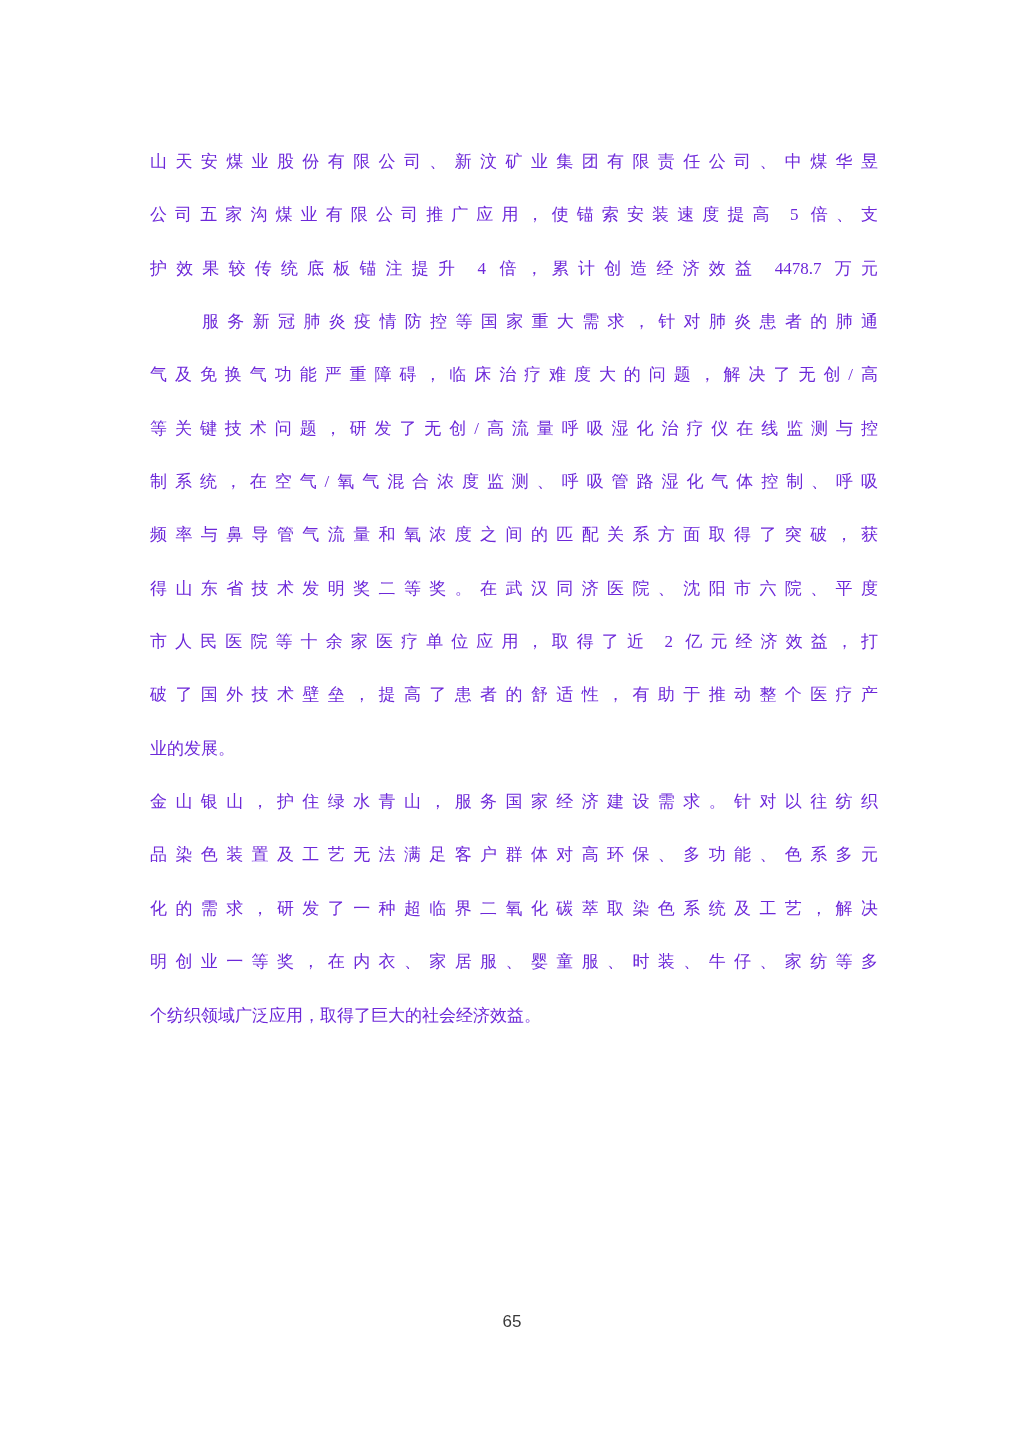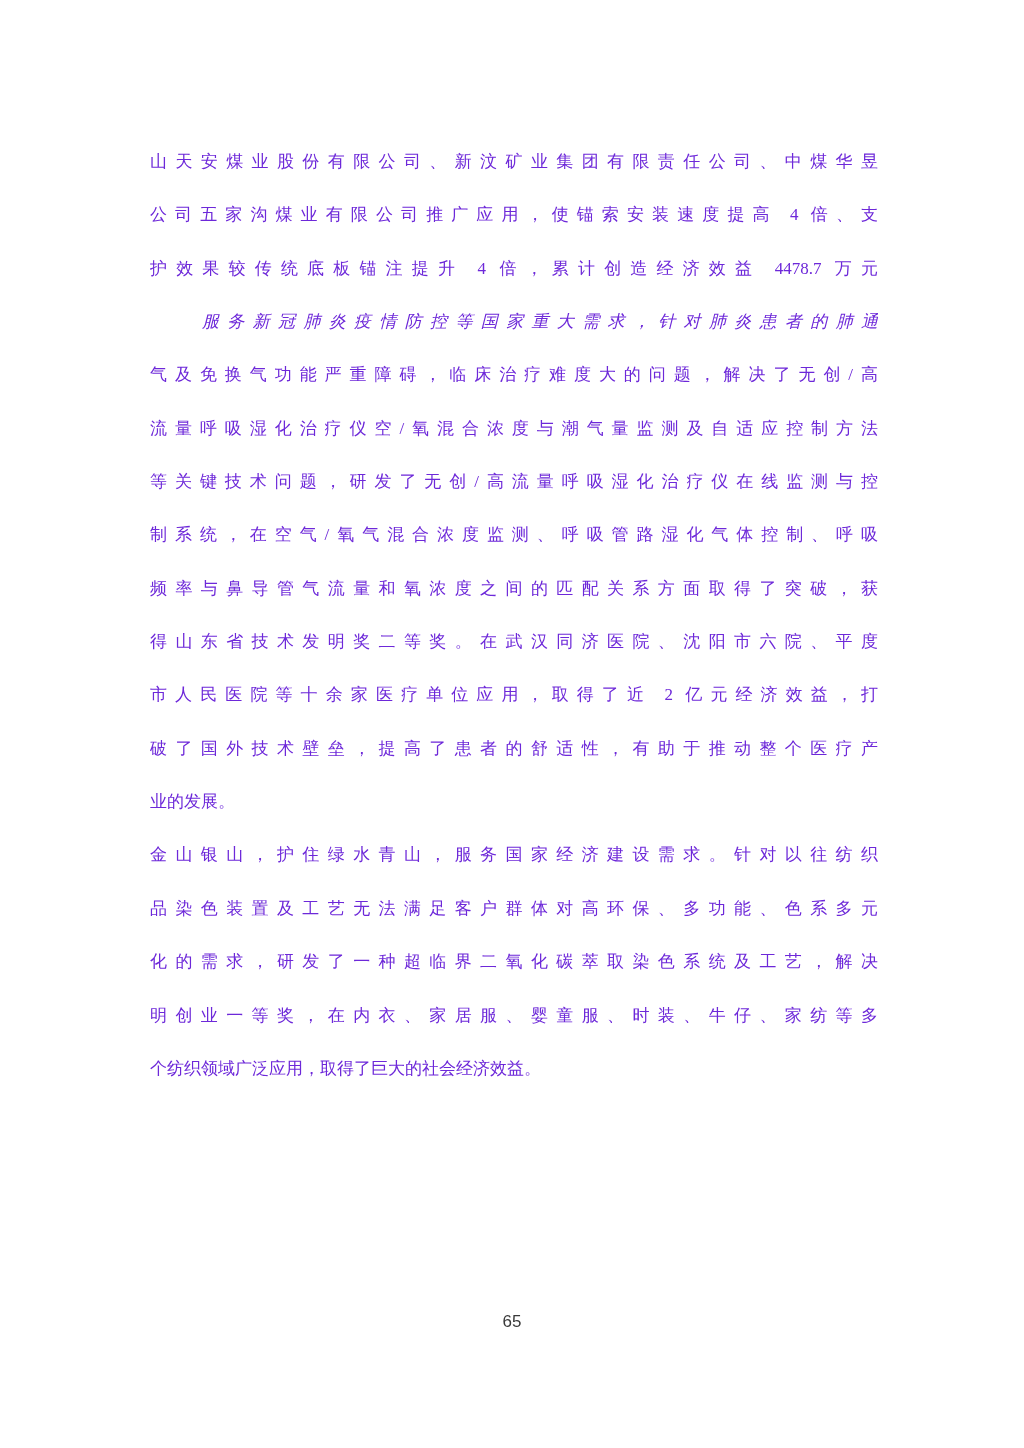--- a/index.html
+++ b/index.html
@@ -31,21 +31,20 @@
     height: 53.35px;
     line-height: 53.35px;
     text-align: justify;
     text-align-last: justify;
     text-justify: inter-character;
     overflow: hidden;
     white-space: nowrap;
   }
   .line.indent {
     text-indent: 52px;
-    font-style: italic;
   }
   .line.end {
     text-align: right;
     text-align-last: left;
     white-space: nowrap;
   }
   .page-number {
     position: absolute;
     top: 1312px;
     left: 0;
@@ -58,28 +57,27 @@
 </style>
 </head>
 <body>
 
 <div class="doc-page">
 
   <div class="text-block">
 
     <div>
       <div class="line">山天安煤业股份有限公司、新汶矿业集团有限责任公司、中煤华昱</div>
-      <div class="line">公司五家沟煤业有限公司推广应用，使锚索安装速度提高 4 倍、支</div>
+      <div class="line">公司五家沟煤业有限公司推广应用，使锚索安装速度提高 5 倍、支</div>
       <div class="line">护效果较传统底板锚注提升 4 倍，累计创造经济效益 4478.7 万元</div>
     </div>
 
     <div>
       <div class="line indent">服务新冠肺炎疫情防控等国家重大需求，针对肺炎患者的肺通</div>
       <div class="line">气及免换气功能严重障碍，临床治疗难度大的问题，解决了无创/高</div>
-      <div class="line">流量呼吸湿化治疗仪空/氧混合浓度与潮气量监测及自适应控制方法</div>
       <div class="line">等关键技术问题，研发了无创/高流量呼吸湿化治疗仪在线监测与控</div>
       <div class="line">制系统，在空气/氧气混合浓度监测、呼吸管路湿化气体控制、呼吸</div>
       <div class="line">频率与鼻导管气流量和氧浓度之间的匹配关系方面取得了突破，获</div>
       <div class="line">得山东省技术发明奖二等奖。在武汉同济医院、沈阳市六院、平度</div>
       <div class="line">市人民医院等十余家医疗单位应用，取得了近 2 亿元经济效益，打</div>
       <div class="line">破了国外技术壁垒，提高了患者的舒适性，有助于推动整个医疗产</div>
       <div class="line end">业的发展。</div>
     </div>
 
     <div>

